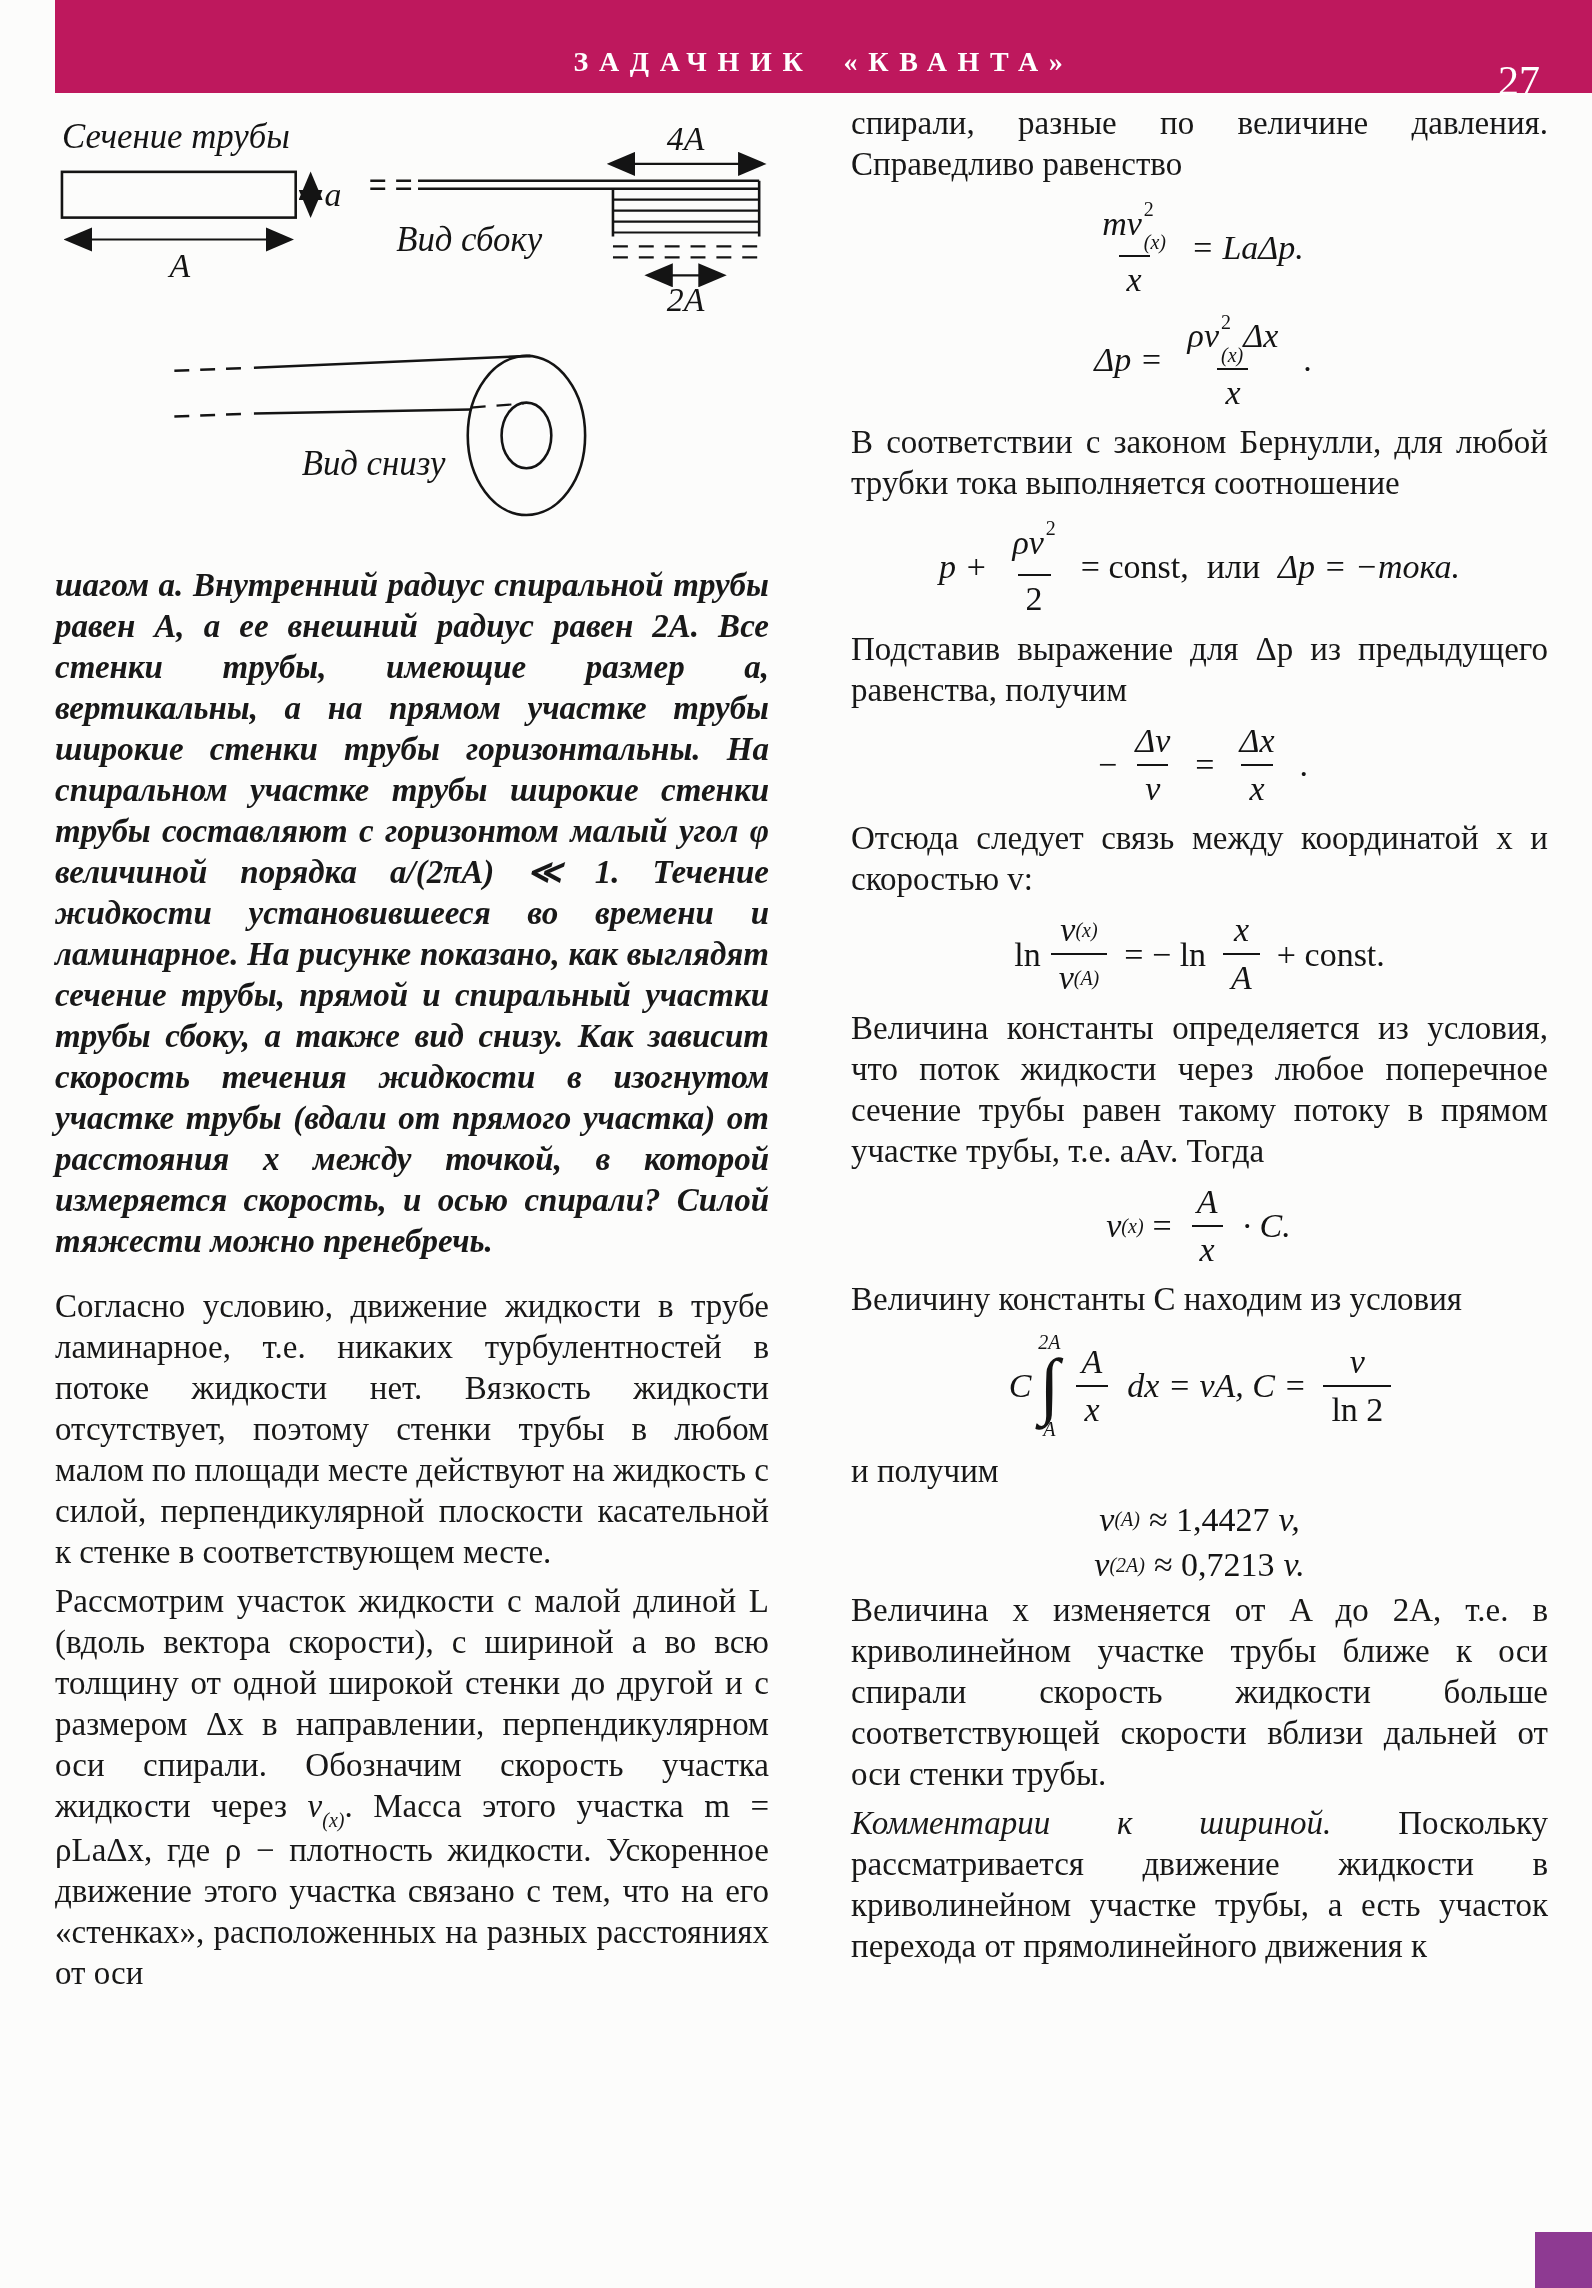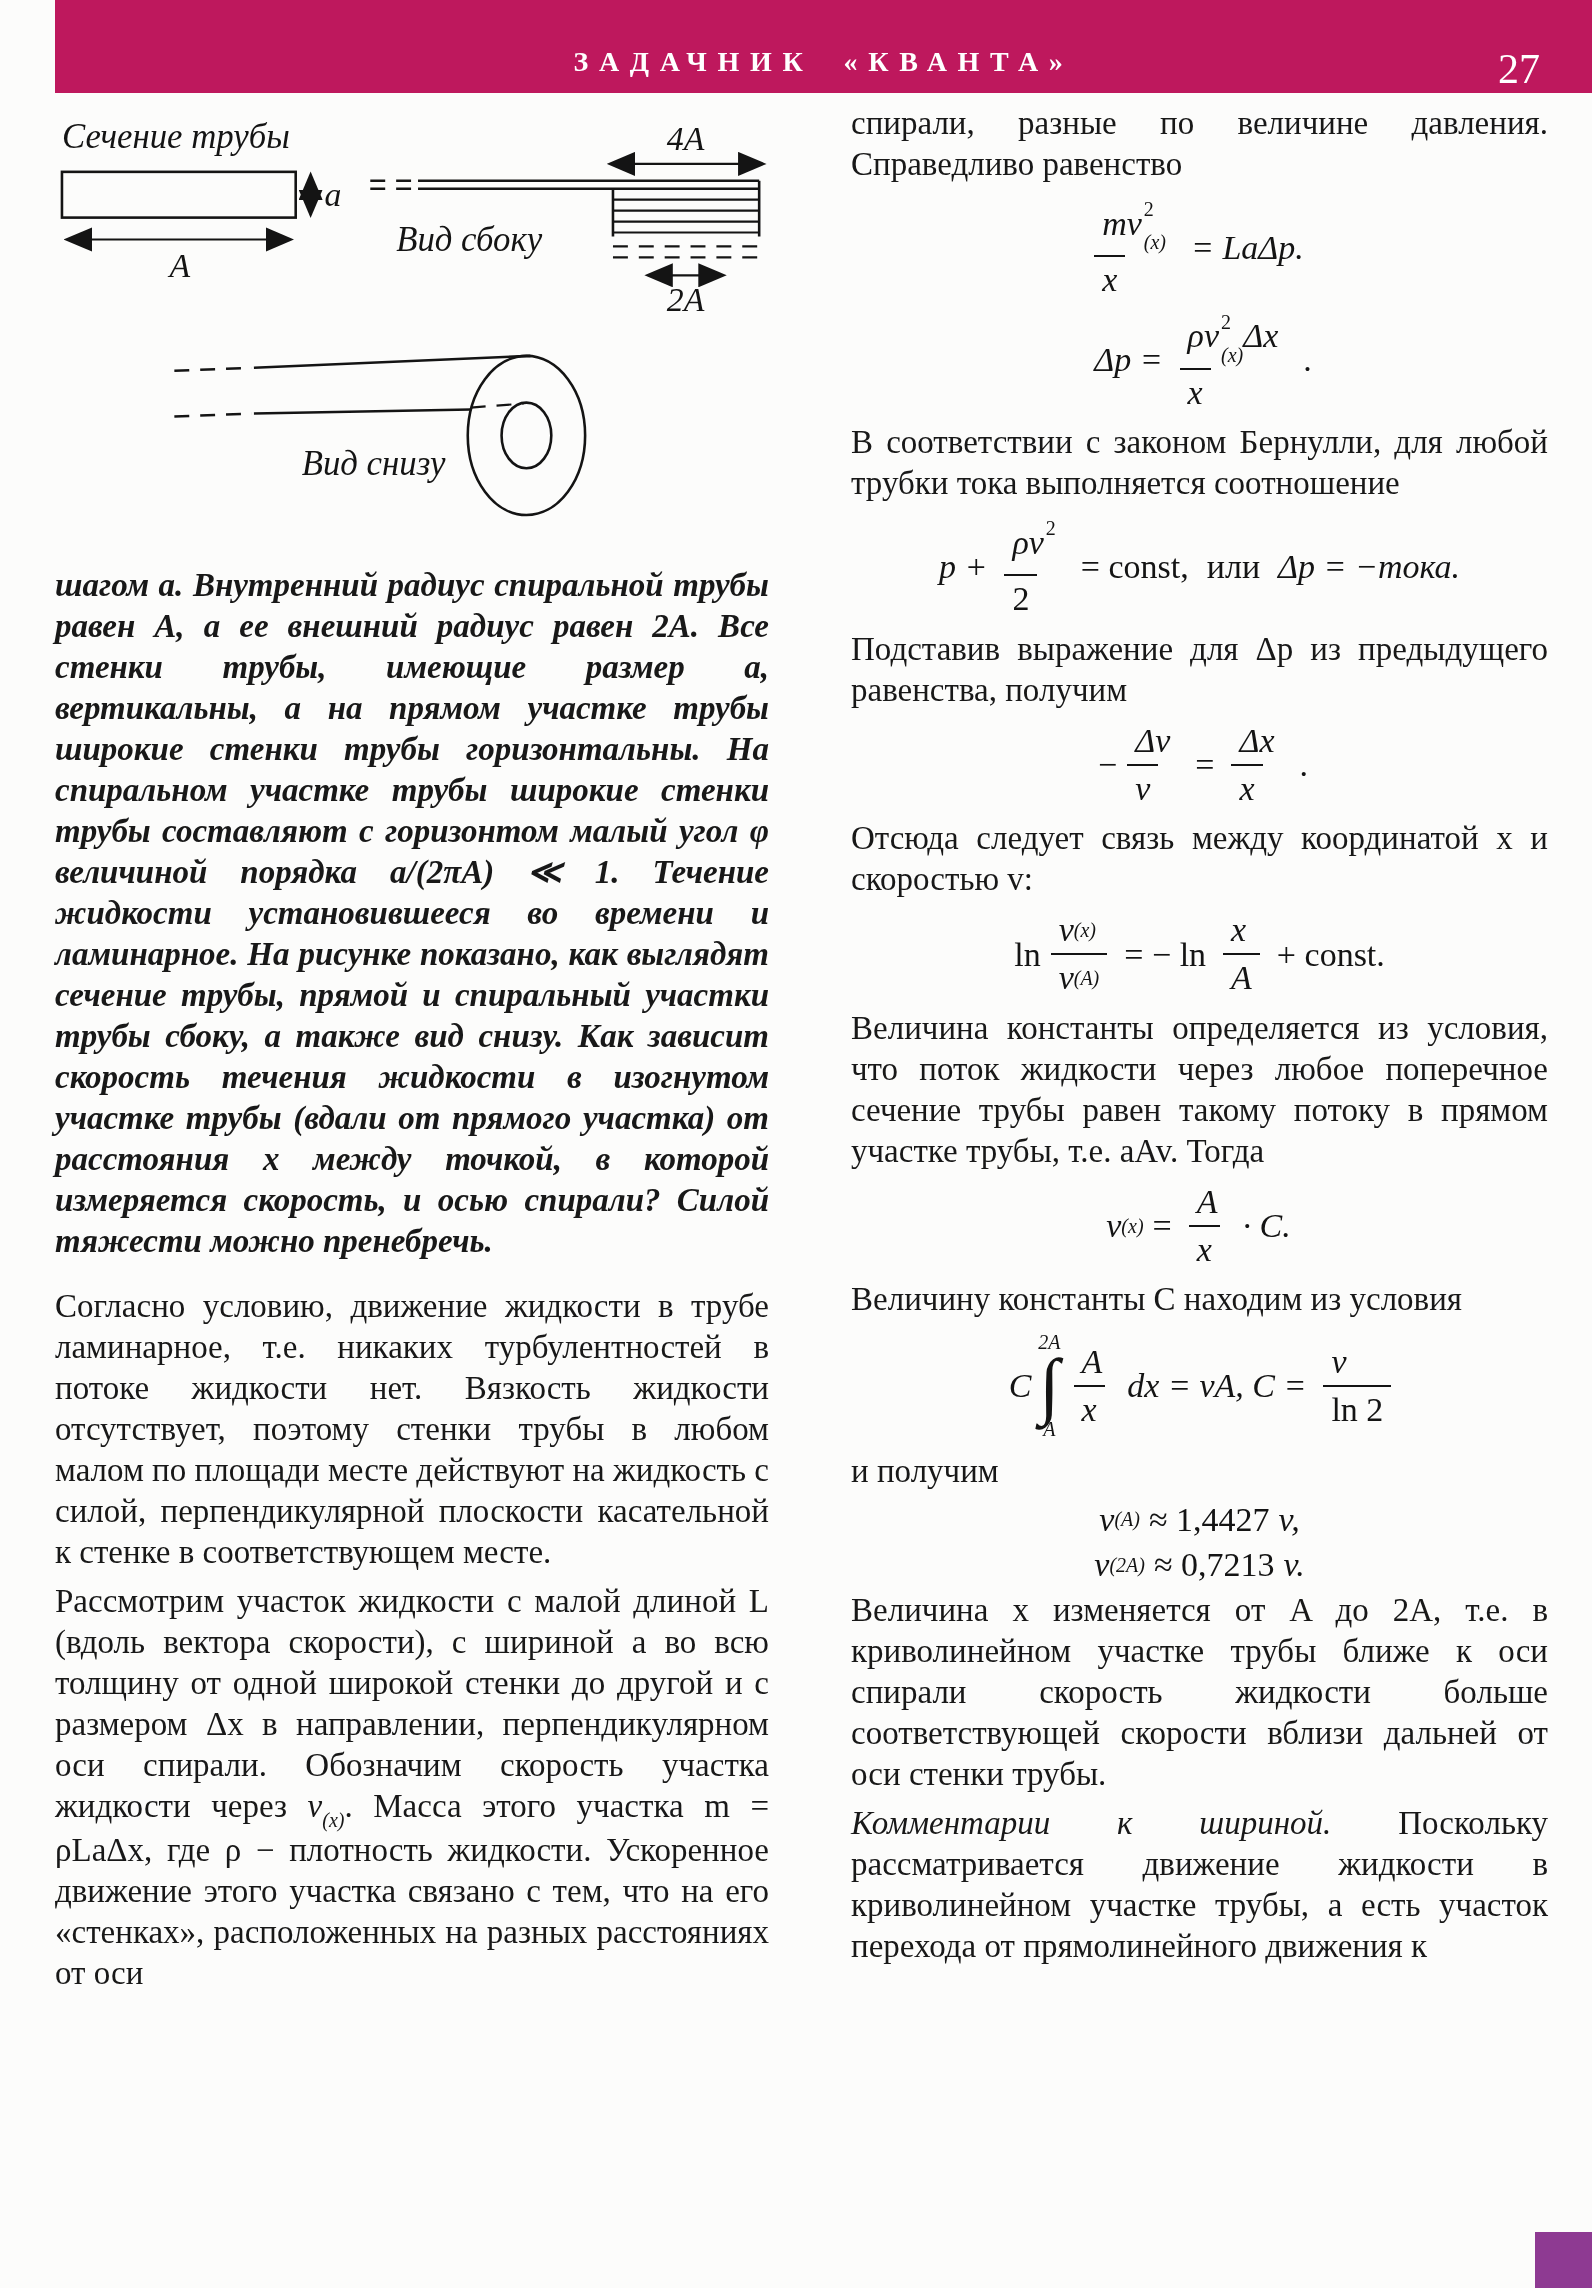--- a/index.html
+++ b/index.html
@@ -13,21 +13,21 @@
   .topbar{
     position:absolute;left:55px;top:0;width:1537px;height:93px;
     background:#be185d;text-align:center;
   }
   .bar-title{
     display:inline-block;margin-top:46px;color:#ffffff;
     font-size:28px;font-weight:700;letter-spacing:0.38em;word-spacing:0.45em;
     white-space:nowrap;
   }
   .bar-page{
-    position:absolute;right:52px;top:48px;color:#ffffff;
+    position:absolute;right:52px;top:60px;color:#ffffff;
     font-size:42px;line-height:1;font-weight:400;
   }
   
   .figure{position:absolute;left:55px;top:90px;width:736px;height:478px;}
   .figure .ln{stroke:#141414;stroke-width:2.6;fill:none;}
   .figure .thin{stroke-width:2.2;}
   .figure .dash{stroke-dasharray:15 11;}
   .figlab{
     font-family:"Liberation Serif","DejaVu Serif",serif;
     font-style:italic;font-size:34px;fill:#141414;
@@ -45,21 +45,21 @@
   .para.mb-lg{margin-bottom:24px;}
   
   .formula{
     display:flex;justify-content:center;align-items:center;
     font-size:34px;color:#141414;margin:12px 0;line-height:1.15;
   }
   .formula.tight{margin:6px 0;}
   .formula i{font-style:italic;}
   .op{margin:0 9px;white-space:pre;}
   .op.nogap-r{margin-right:2px;}
-  .frac{display:inline-flex;flex-direction:column;align-items:flex-start;margin:0 8px;}
+  .frac{display:inline-flex;flex-direction:column;align-items:center;margin:0 8px;}
   .frac .num{padding:0 8px 5px;line-height:1.05;display:inline-flex;align-items:center;}
   .frac .den{border-top:2.5px solid #141414;padding:5px 8px 0;line-height:1.05;display:inline-flex;align-items:center;}
   sub.msub{font-size:20px;font-style:italic;line-height:1;vertical-align:-10px;}
   .ss{
     display:inline-flex;flex-direction:column;align-items:flex-start;
     font-size:20px;line-height:1;margin-left:2px;font-style:italic;
     transform:translateY(2px);
   }
   .ss .top{margin-bottom:13px;font-style:normal;}
   .bigint{display:inline-flex;flex-direction:column;align-items:center;margin:0 5px;line-height:1;}

